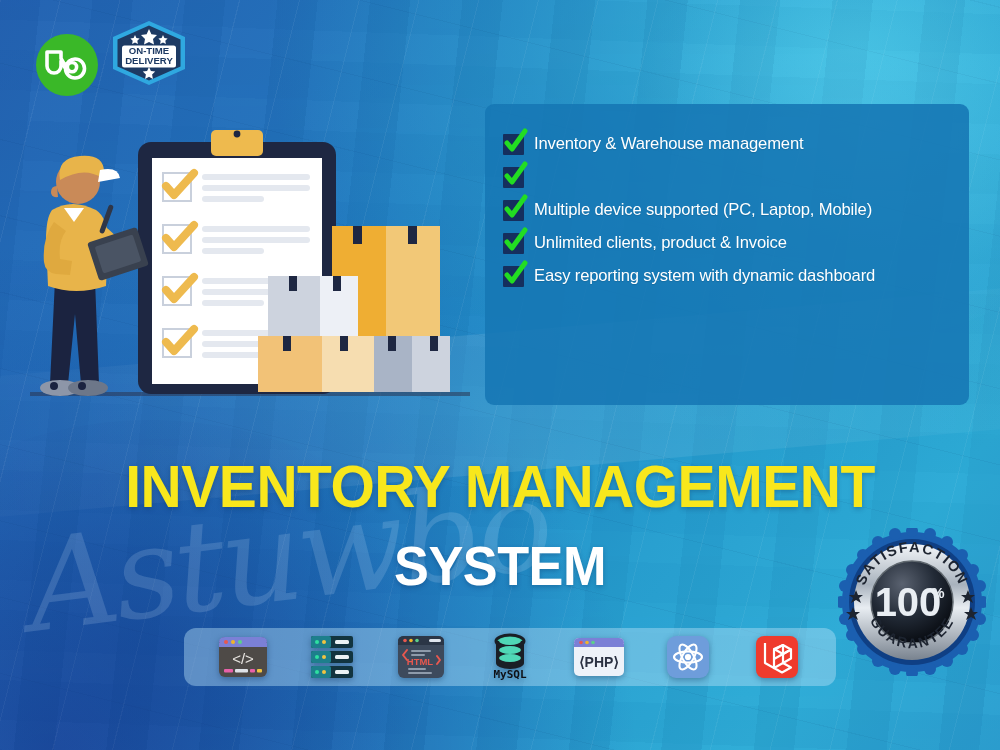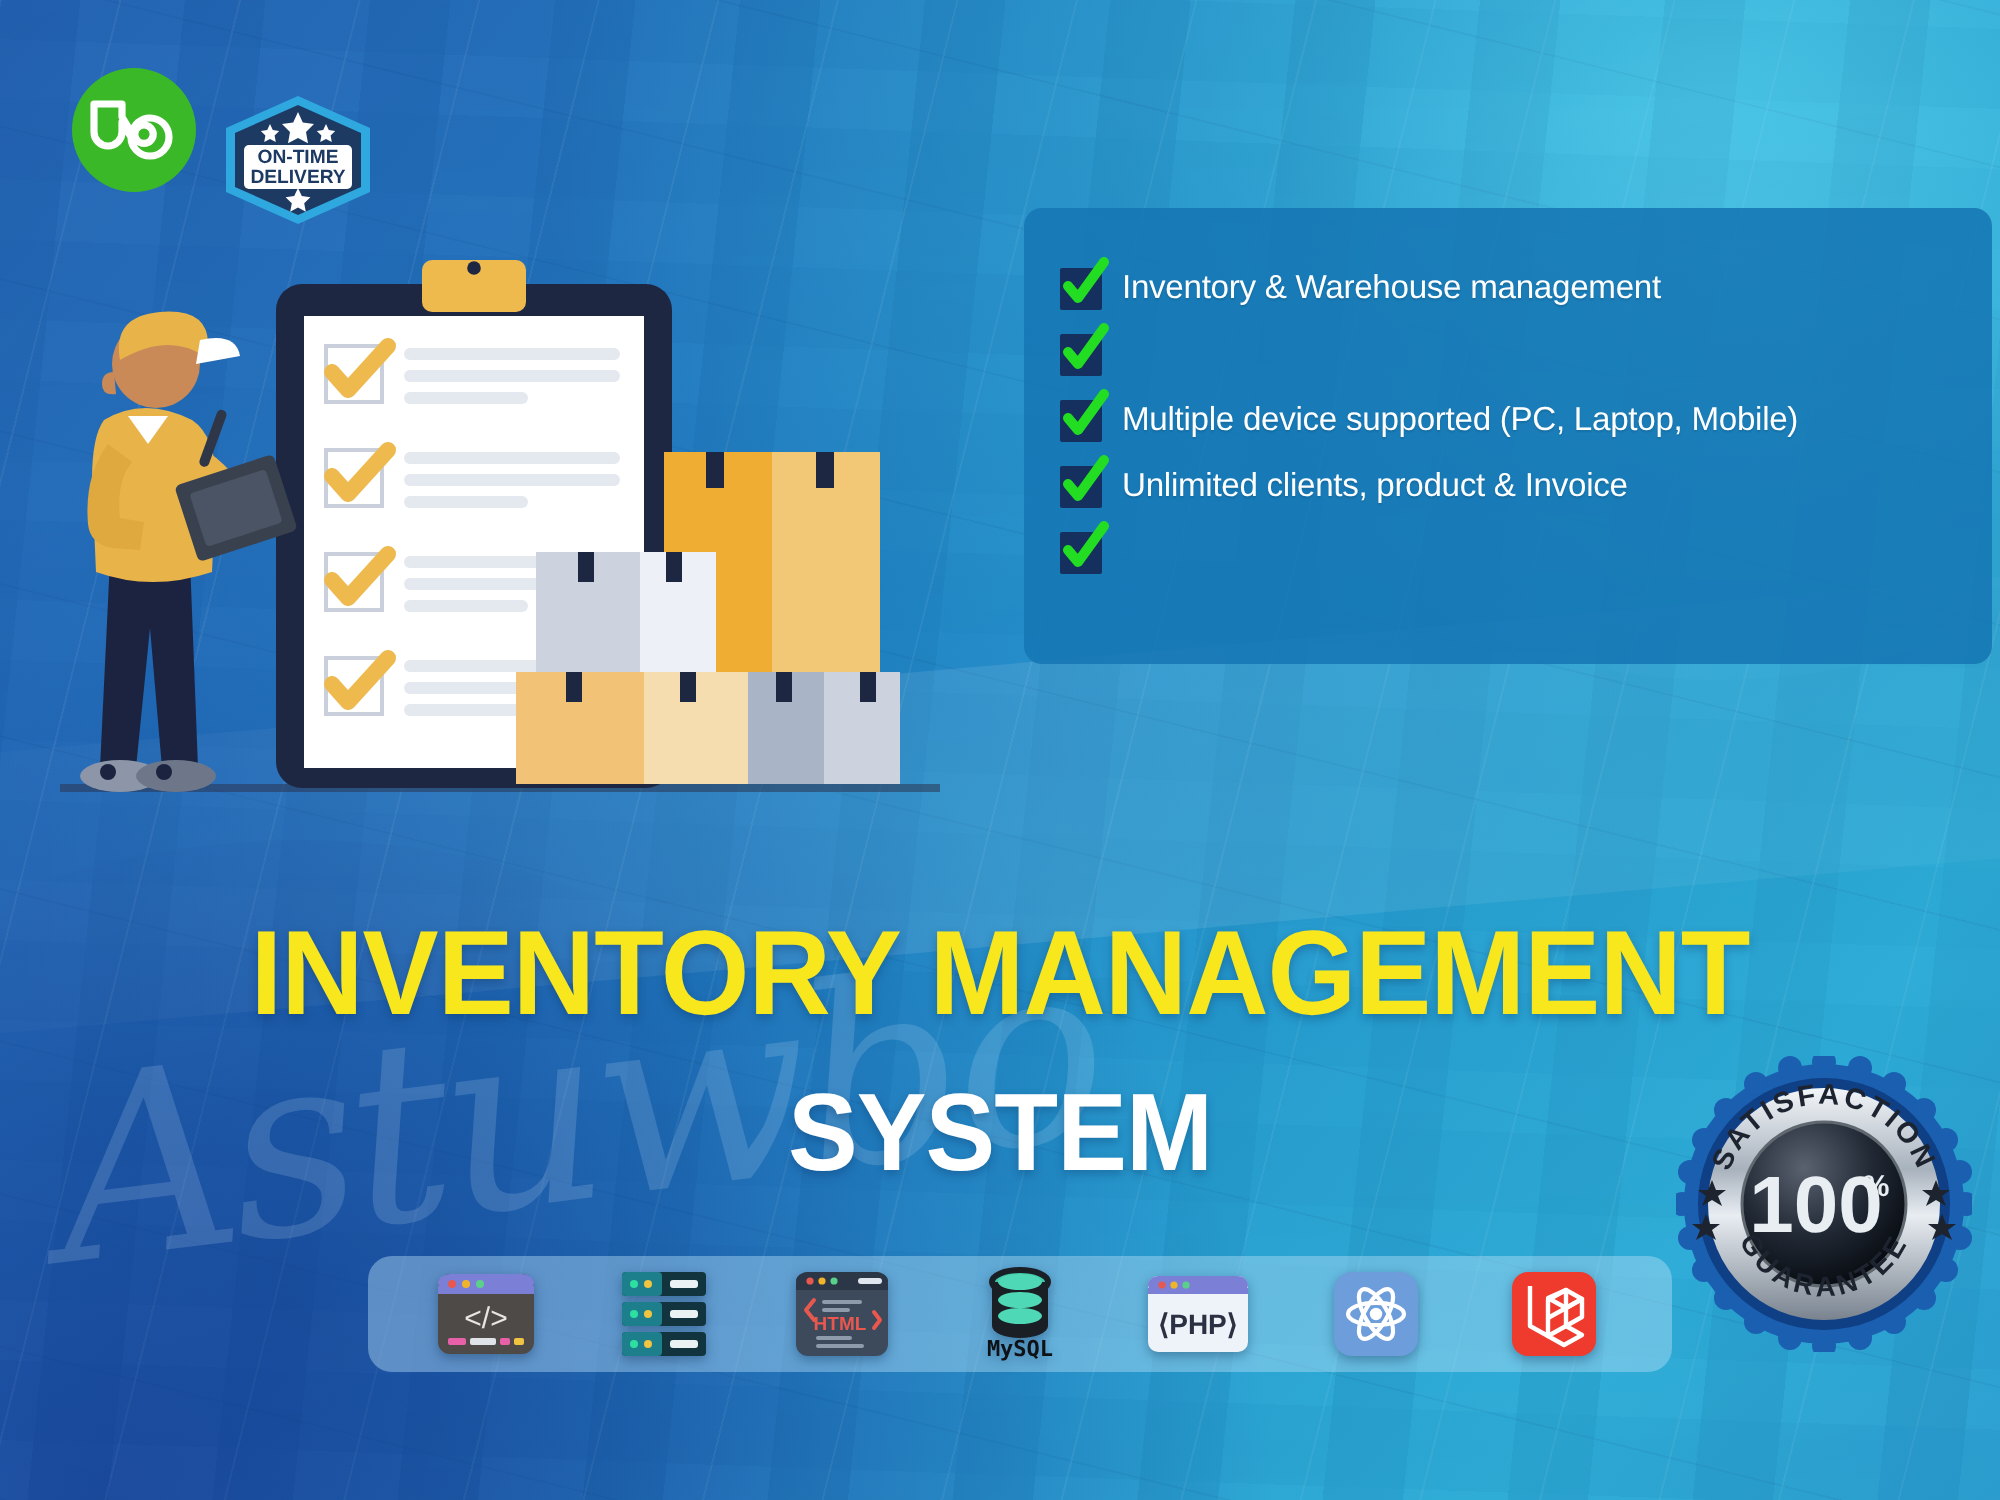--- a/index.html
+++ b/index.html
@@ -43,29 +43,28 @@
     font-size:126px;color:rgba(215,238,255,.16);
     letter-spacing:-4px;transform:rotate(-7deg);user-select:none;white-space:nowrap;
   }
 
   
   .upwork{position:absolute;left:36px;top:34px;width:62px;height:62px;border-radius:50%;
     background:#3ab828;display:flex;align-items:center;justify-content:center;}
   .upwork svg{display:block;}
 
   
-  .ontime{position:absolute;left:110px;top:47px;width:78px;height:66px;}
+  .ontime{position:absolute;left:110px;top:20px;width:78px;height:66px;}
   .ontime svg{display:block;}
 
   
   .panel{
-    position:absolute;left:485px;top:104px;width:484px;height:228px;border-radius:9px;
+    position:absolute;left:485px;top:104px;width:484px;height:301px;border-radius:9px;
     background:rgba(22,118,180,.88);
     padding:28px 20px 0 18px;
-    margin-left:27px;
   }
   .feat{display:flex;align-items:center;margin-bottom:9px;height:24px;}
   .chk{position:relative;width:21px;height:21px;flex:0 0 21px;margin-right:10px;}
   .chk .sq{position:absolute;left:0;top:0;width:21px;height:21px;background:#152f5e;border-radius:1px;}
   .chk svg{position:absolute;left:-1px;top:-6px;}
   .feat-txt{
     color:#ffffff;font-size:16.6px;font-weight:400;letter-spacing:-.15px;white-space:nowrap;
     text-shadow:0 1px 1px rgba(0,0,0,.12);
   }
 
@@ -259,20 +258,21 @@
       </span>
       <span class="feat-txt">Unlimited clients, product &amp; Invoice</span>
     </div>
     <div class="feat">
       <span class="chk">
         <span class="sq"></span>
         <svg width="26" height="26" viewBox="0 0 26 26">
             <path d="M5 15 l5 6 l13 -18" fill="none" stroke="#22DD22" stroke-width="5" stroke-linecap="round" stroke-linejoin="round"></path>
           </svg>
       </span>
+      <span class="feat-txt">Easy reporting system with dynamic dashboard</span>
     </div>
   </div>
 
   <div class="title-main">INVENTORY MANAGEMENT</div>
   <div class="title-sub">SYSTEM</div>
 
   <div class="seal">
     <svg width="148" height="148" viewBox="0 0 148 148">
       <defs>
         <radialGradient id="sealInner" cx="38%" cy="28%" r="78%">

